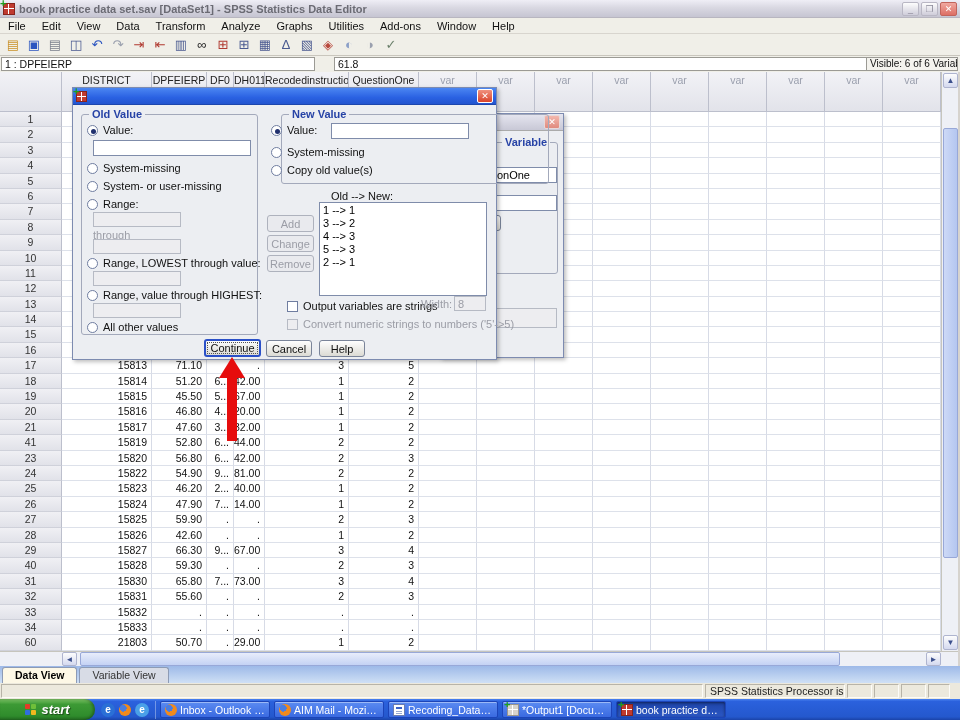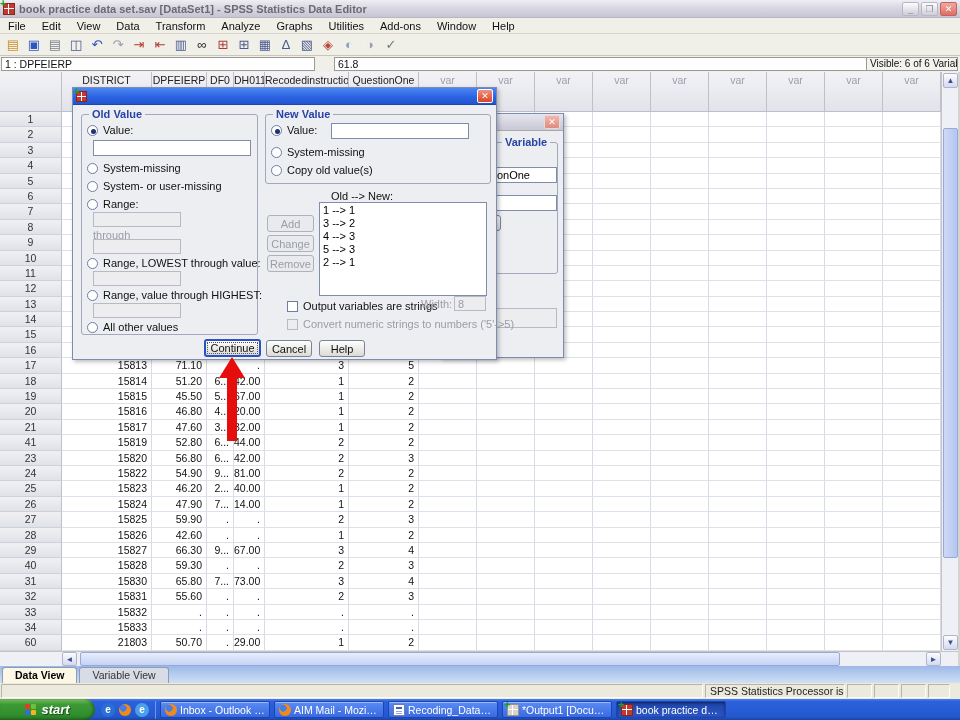--- a/index.html
+++ b/index.html
@@ -924,21 +924,21 @@
   <div class="radio" style="left:14px; top:201px;">
     <span class="rdot"></span>
       <span>Range, value through HIGHEST:</span>
   </div>
   <div class="tfield dis" style="left:20px; top:215px; width:88px; height:15px;"></div>
   <div class="radio" style="left:14px; top:233px;">
     <span class="rdot"></span>
       <span>All other values</span>
   </div>
 
-  <div class="groupbox" style="left:192px; top:26px; width:226px; height:70px;">
+  <div class="groupbox" style="left:208px; top:26px; width:268px; height:70px;">
     <span class="gb-label">New Value</span>
   </div>
   <div class="radio sel" style="left:198px; top:36px;">
     <span class="rdot"></span>
       <span>Value:</span>
   </div>
   <div class="tfield" style="left:258px; top:35px; width:138px; height:16px;"></div>
   <div class="radio" style="left:198px; top:58px;">
     <span class="rdot"></span>
       <span>System-missing</span>

